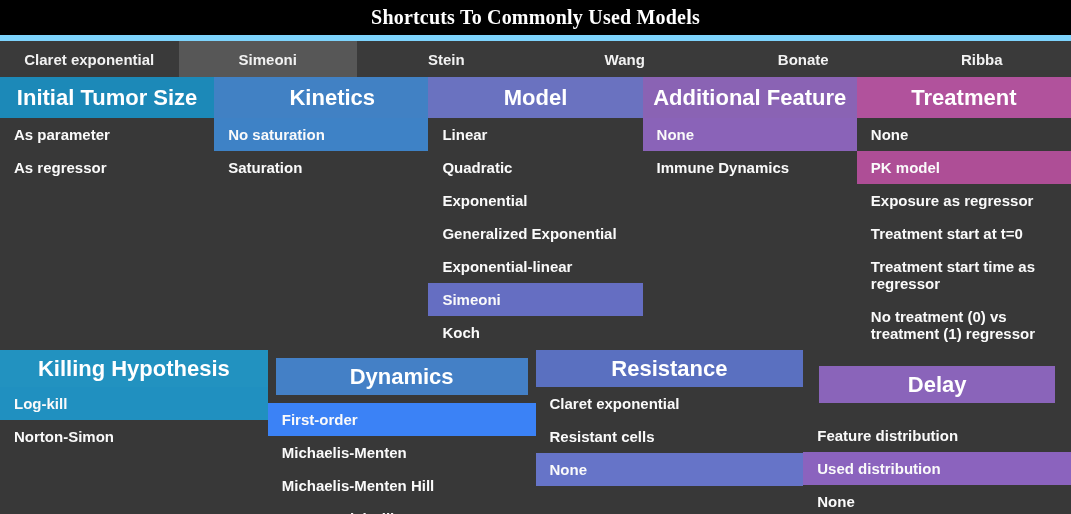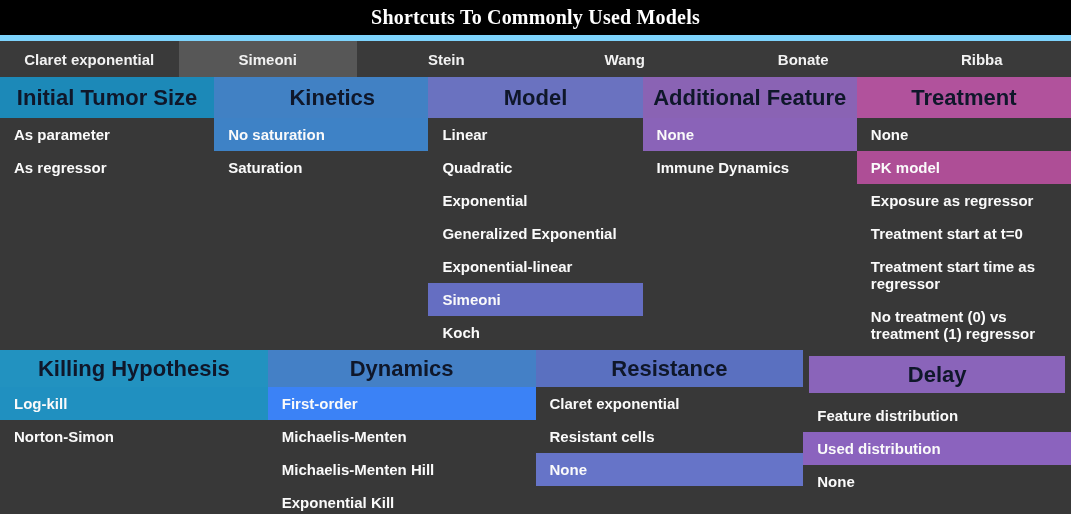--- a/index.html
+++ b/index.html
@@ -20,21 +20,21 @@
     font-size:15px;font-weight:600;color:#f2f2f2;cursor:pointer;
     white-space:nowrap;
   }
   .tab.selected{background:#575757;}
   .grid{display:grid;}
   .grid-top{grid-template-columns:repeat(5,1fr);}
   .grid-bottom{grid-template-columns:repeat(4,1fr);}
   .col{display:flex;flex-direction:column;min-width:0;}
   .col-header{
     display:flex;align-items:center;justify-content:center;
-    font-weight:700;color:#0f172a;text-align:center;white-space:nowrap;
+    font-weight:700;color:#ffffff;text-align:center;white-space:nowrap;
   }
   .grid-top .col-header{height:41px;font-size:22px;}
   .grid-bottom .col-header{height:37px;font-size:22px;}
   .options{display:flex;flex-direction:column;}
   .option{
     box-sizing:border-box;min-height:33px;
     display:flex;align-items:center;
     padding:8px 14px;font-size:15px;font-weight:600;
     line-height:17px;color:#fafafa;cursor:pointer;
   }
@@ -104,38 +104,38 @@
     </div>
   <div class="grid grid-bottom" id="grid-bottom">
       <section class="col">
         <h2 class="col-header" style="margin: 0px; background: rgb(34, 146, 192);">Killing Hypothesis</h2>
         <div class="options">
           <div class="option selected" style="background: rgb(32, 144, 192);">Log-kill</div>
           <div class="option">Norton-Simon</div>
         </div>
       </section>
       <section class="col">
-        <h2 class="col-header" style="margin: 0px; background: rgb(68, 128, 198);">Dynamics</h2>
+        <h2 class="col-header" style="margin: 8px; background: rgb(68, 128, 198);">Dynamics</h2>
         <div class="options">
           <div class="option selected" style="background: #3b82f6;">First-order</div>
           <div class="option">Michaelis-Menten</div>
           <div class="option">Michaelis-Menten Hill</div>
           <div class="option">Exponential Kill</div>
         </div>
       </section>
       <section class="col">
         <h2 class="col-header" style="margin: 0px; background: rgb(90, 112, 192);">Resistance</h2>
         <div class="options">
           <div class="option">Claret exponential</div>
           <div class="option">Resistant cells</div>
           <div class="option selected" style="background: rgb(102, 116, 200);">None</div>
         </div>
       </section>
       <section class="col">
-        <h2 class="col-header" style="margin: 6px; background: rgb(138, 100, 186);">Delay</h2>
+        <h2 class="col-header" style="margin: 16px; background: rgb(138, 100, 186);">Delay</h2>
         <div class="options">
           <div class="option">Feature distribution</div>
           <div class="option selected" style="background: rgb(139, 99, 190);">Used distribution</div>
           <div class="option">None</div>
         </div>
       </section>
     </div>
 </main>
 
 </body></html>

